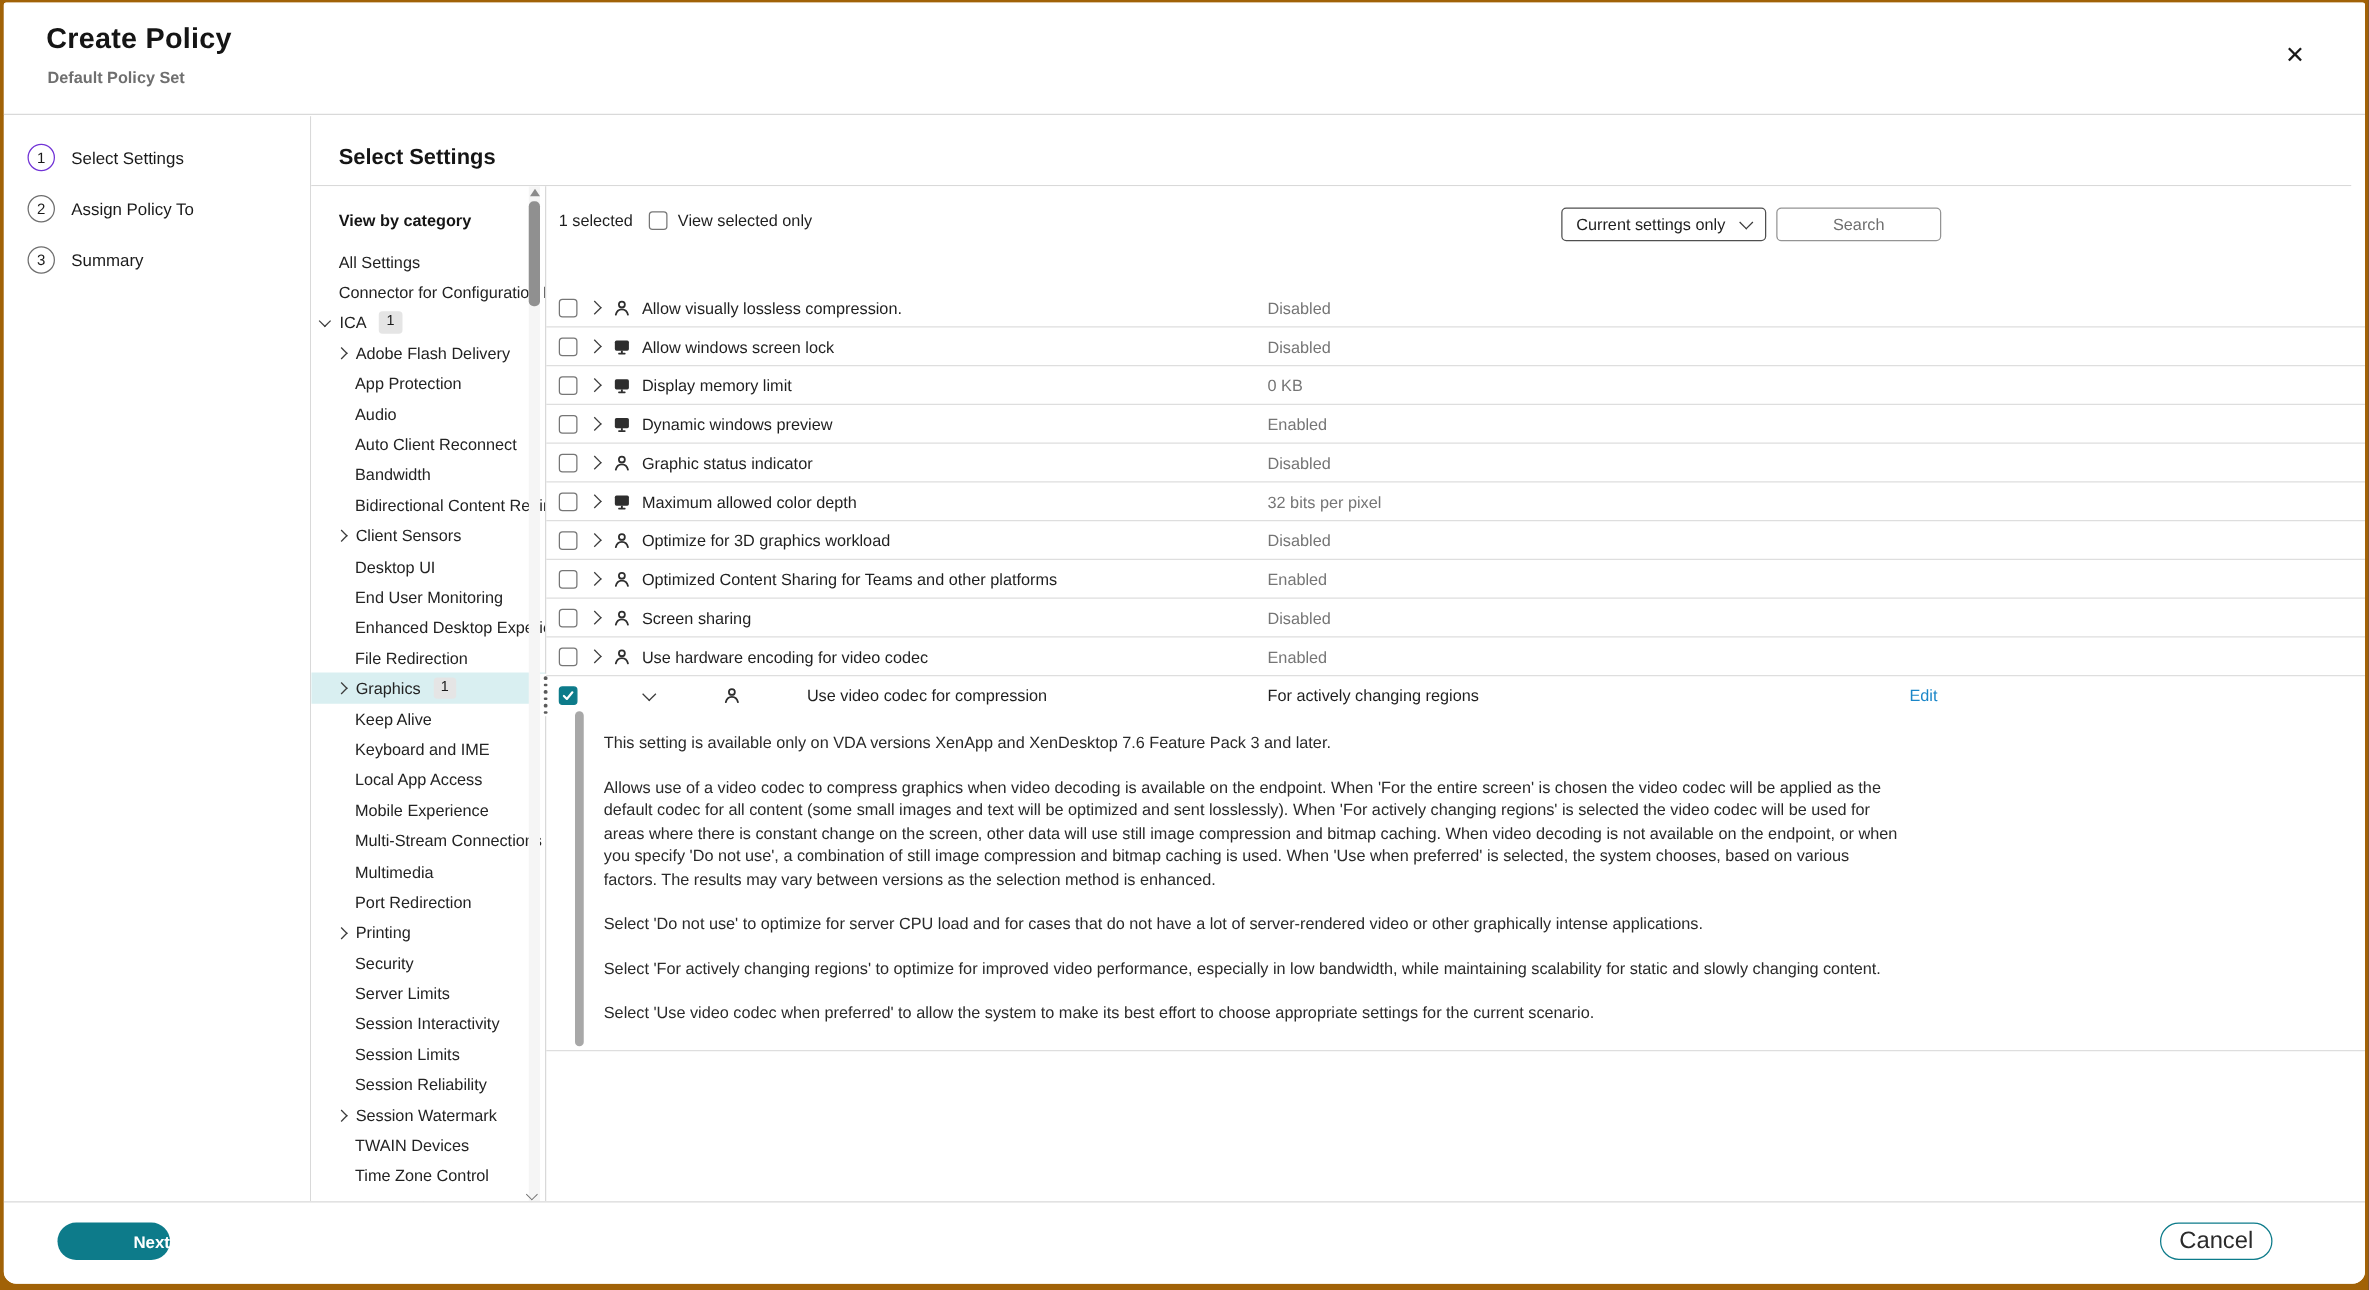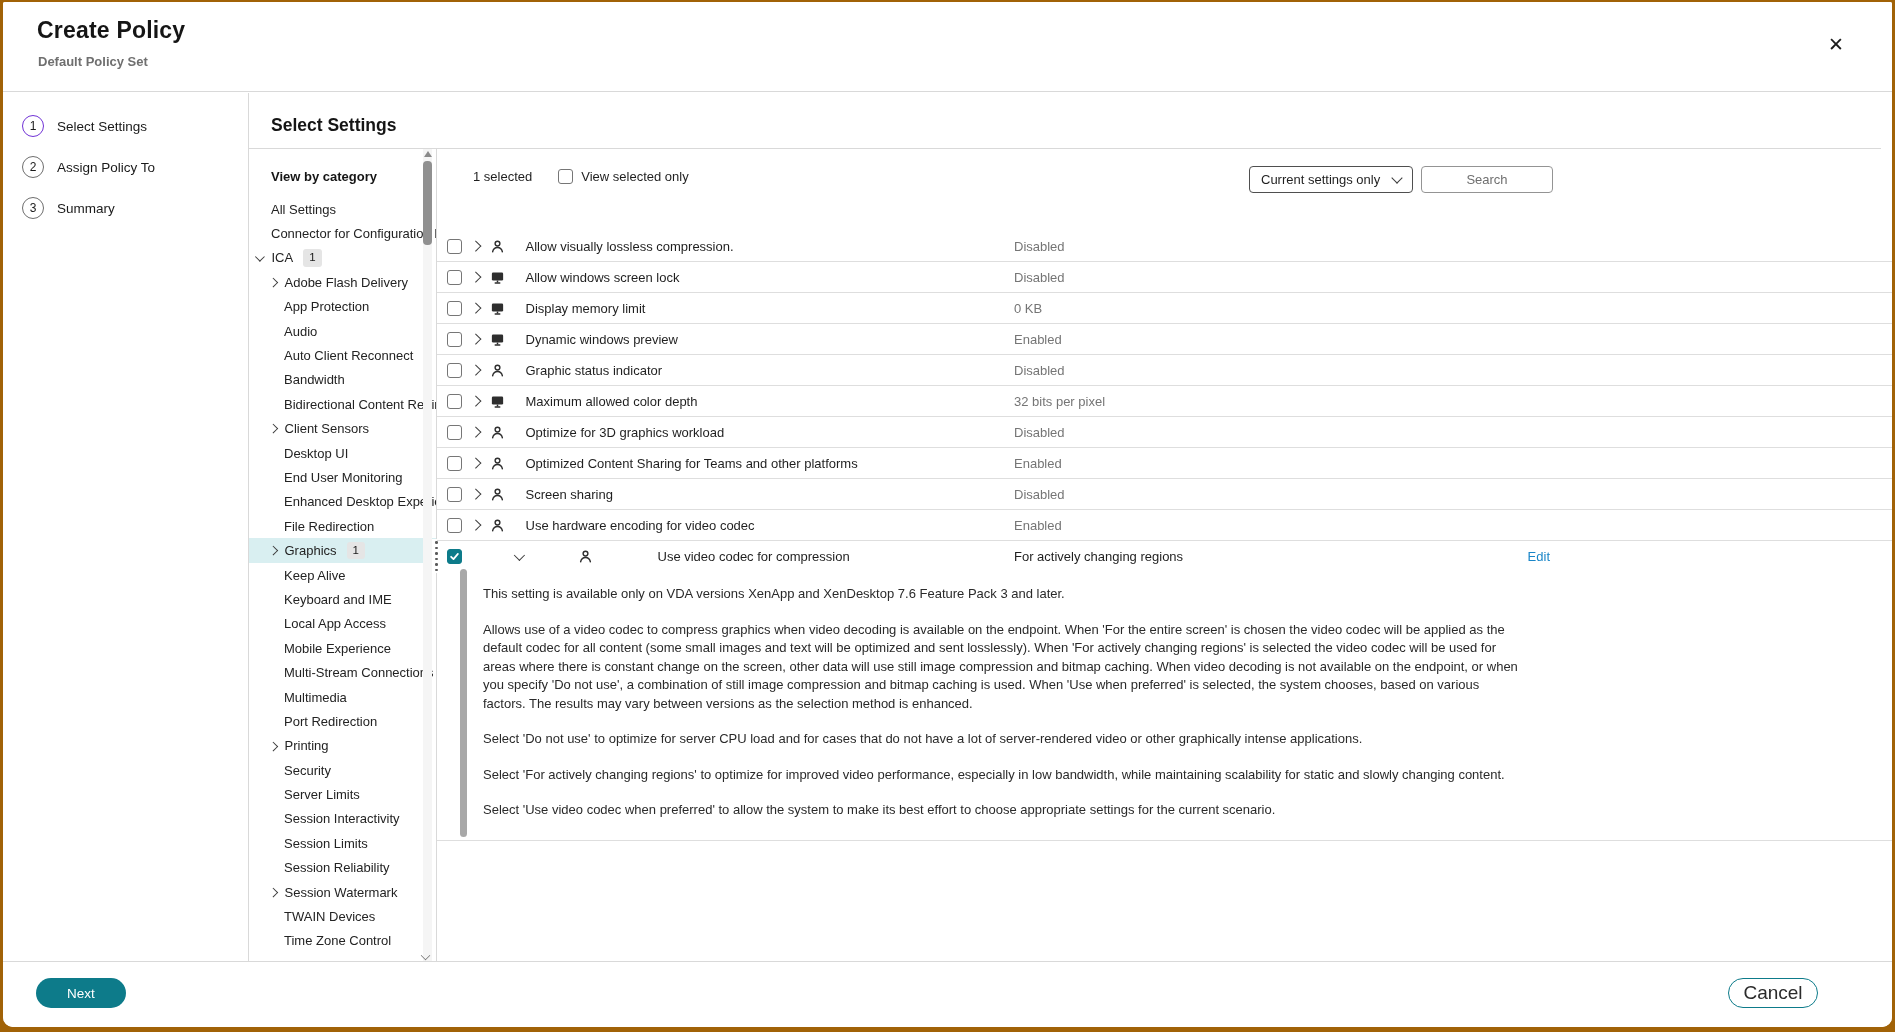--- a/index.html
+++ b/index.html
@@ -46,21 +46,21 @@
   .sb-track { position:absolute; left:174px; top:0; width:9px; bottom:0; background:#f5f5f5; }
   .sb-arrow-up { position:absolute; left:175px; top:2px; width:0; height:0; border-left:4px solid transparent;
                  border-right:4px solid transparent; border-bottom:6px solid #8a8a8a; }
   .sb-thumb { position:absolute; left:174px; top:12px; width:9px; height:84px; background:#909090; border-radius:4px; }
   .sb-arrow-down { position:absolute; left:172px; bottom:1px; width:9px; height:9px; border-left:1.5px solid #6e6e6e;
                    border-bottom:1.5px solid #6e6e6e; transform:rotate(-45deg) scale(.75); }
 
   
   .table-area { position:absolute; left:187px; top:56px; right:0; bottom:0; border-left:1px solid #d9d9d9; background:#fff; }
   .toolbar { position:absolute; top:20px; left:10px; right:0; height:26px; }
-  .toolbar-left { display:flex; align-items:center; gap:26px; font-size:13px; color:#1f1f1f;margin-left:26px; }
+  .toolbar-left { display:flex; align-items:center; gap:13px; font-size:13px; color:#1f1f1f; }
   .cb { width:15px; height:15px; border:1px solid #767676; border-radius:3px; background:#fff; flex:none;
         display:flex; align-items:center; justify-content:center; cursor:pointer; }
   .cb.checked { background:#0d7b8a; border-color:#0d7b8a; }
   .cb svg { display:block; }
   .view-sel { display:flex; align-items:flex-end; gap:8px; }
   .dropdown { position:absolute; right:479px; top:-3px; width:164px; height:27px; border:1px solid #4f4f4f; border-radius:4px;
               display:flex; align-items:center; justify-content:space-between; padding:0 11px; font-size:13px;
               color:#1f1f1f; cursor:pointer; background:#fff; }
   .dd-chev { width:8px; height:8px; border-top:1.4px solid #3c3c3c; border-right:1.4px solid #3c3c3c;
              transform:rotate(135deg); margin-top:-4px; }
@@ -76,40 +76,40 @@
   .th-sep { position:absolute; left:564px; top:8px; width:1px; height:13px; background:#b8b8b8; }
   .th-value { position:absolute; left:577px; font-weight:700; }
 
   .tbody { position:absolute; top:82px; left:0; right:0; }
   .row { height:31px; border-bottom:1px solid #dedede; position:relative; display:flex; align-items:center; cursor:pointer; }
   .row .cb { margin-left:10px; }
   .row-chev { width:7.5px; height:7.5px; border-top:1.5px solid #3c3c3c; border-right:1.5px solid #3c3c3c;
               transform:rotate(45deg); margin-left:10px; flex:none; }
   .row-chev.open { transform:rotate(135deg) translate(-1px,1px); }
   .row-icon { margin-left:9px; width:17px; height:17px; flex:none; display:flex; align-items:center; justify-content:center; }
-  .row-name { margin-left:20px; font-size:13px; color:#1f1f1f; white-space:nowrap; }
+  .row-name { margin-left:8px; font-size:13px; color:#1f1f1f; white-space:nowrap; }
   .row-value { position:absolute; left:577px; font-size:13px; color:#757575; }
   .row-value.dark { color:#1f1f1f; }
   .edit-link { position:absolute; right:342px; font-size:13px; color:#1a86c8; cursor:pointer; }
   .expanded-wrap { border-bottom:1px solid #dedede; }
   .expanded-wrap .row { border-bottom:none;gap:44px; }
   .desc { padding:13px 40px 20px 46px; }
   .desc p { font-size:13px; color:#2a2a2a; line-height:18.5px; margin-bottom:17px; max-width:1035px; }
   .desc p:last-child { margin-bottom:0; }
 
   .resize-dots { position:absolute; left:-5px; top:390px; width:9px; display:flex; flex-direction:column; gap:3px;
                  align-items:center; background:#fff; padding:2px 0; }
   .resize-dots i { width:2.5px; height:2.5px; background:#5a5a5a; border-radius:50%; }
   .table-scrollbar { position:absolute; left:23px; top:420px; width:7px; height:268px; background:#a8a8a8; border-radius:4px; }
 
   
   .footer { position:absolute; bottom:0; left:0; right:0; height:66px; border-top:1px solid #d9d9d9; background:#fff; }
-  .next-btn { position:absolute; left:33px; top:16px; width:90px; height:30px; border:none; border-radius:16px;
-              background:#0d7b8a; color:#fff; font-size:13.5px; font-weight:400; cursor:pointer;
-              font-family:"Liberation Sans",sans-serif; }
+  .next-btn { position:absolute; left:43px; top:16px; width:90px; height:30px; border:none; border-radius:16px;
+              background:#0d7b8a; color:#fff; font-size:13.5px; font-weight:700; cursor:pointer;
+              font-family:"Liberation Sans",sans-serif;text-align:right; }
   .cancel-btn { position:absolute; right:74px; top:16px; width:90px; height:30px; border:1.8px solid #0d7b8a;
                 border-radius:16px; background:#fff; color:#2b2b2b; font-size:19px; font-weight:400; cursor:pointer;
                 font-family:"Liberation Sans",sans-serif; }
 </style>
 </head>
 <body>
 
 <div class="frame">
   <div class="dialog">
 

